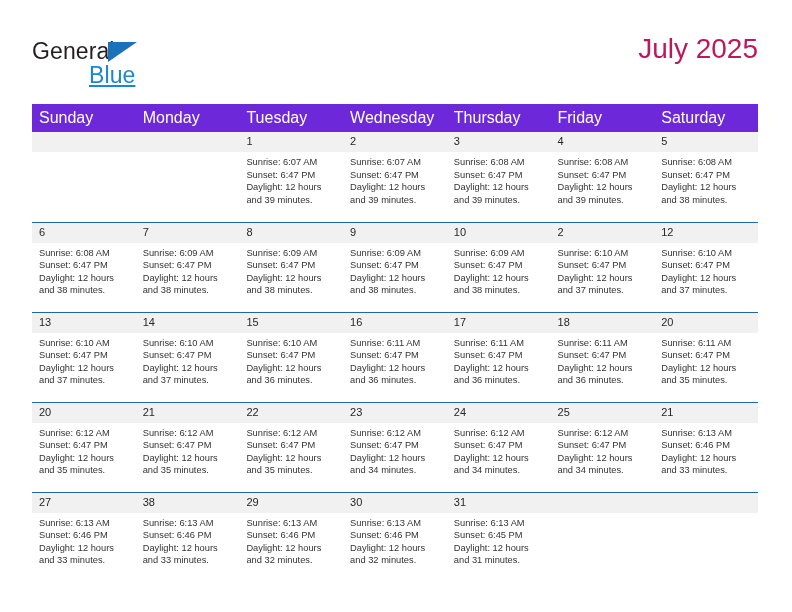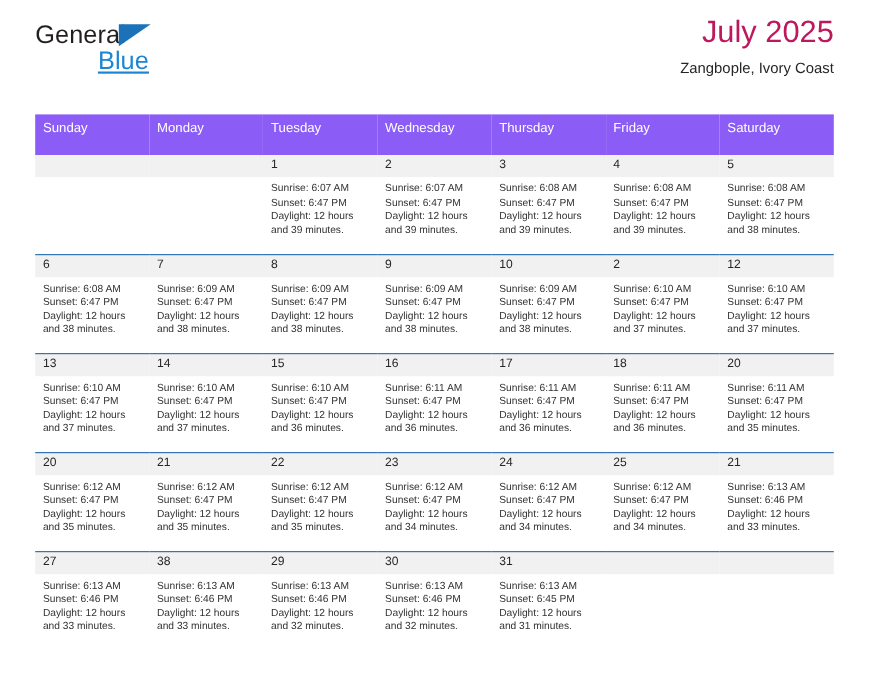--- a/index.html
+++ b/index.html
@@ -18,21 +18,21 @@
     position: relative;
     width: 792px;
     height: 612px;
     box-sizing: border-box;
   }
 
   
   .topbar {
     position: absolute;
     left: 32px;
-    top: 12px;
+    top: 32px;
     right: 34px;
     height: 70px;
   }
   .brand {
     position: absolute;
     left: 0;
     top: 6px;
     width: 230px;
     height: 60px;
   }
@@ -89,26 +89,26 @@
   
   .calendar {
     position: absolute;
     left: 32px;
     top: 104px;
     width: 726px;
     border-collapse: collapse;
     table-layout: fixed;
   }
   .calendar th {
-    background: #8b5cf6;
+    background: #6d28d9;
     color: #ffffff;
-    font-size: 12px;
+    font-size: 16px;
     font-weight: normal;
     text-align: left;
-    padding: 5px 0 18px 7px;
+    padding: 5px 0 5px 7px;
     height: 18px;
     box-sizing: border-box;
   }
   .calendar td {
     vertical-align: top;
     padding: 0;
     border-top: 1.6px solid #1f66ab;
     height: 90px;
     box-sizing: border-box;
   }
@@ -147,21 +147,20 @@
   <div class="topbar">
 
     <div class="brand">
       <span class="brand-general">General</span>
       <span class="brand-triangle"></span>
       <span class="brand-blue">Blue</span>
     </div>
 
     <div class="title-block">
       <div class="cal-title">July 2025</div>
-      <div class="cal-subtitle">Zangbople, Ivory Coast</div>
     </div>
 
   </div>
 
   <table class="calendar">
     <thead>
       <tr id="weekday-row">
           <th>Sunday</th>
           <th>Monday</th>
           <th>Tuesday</th>

